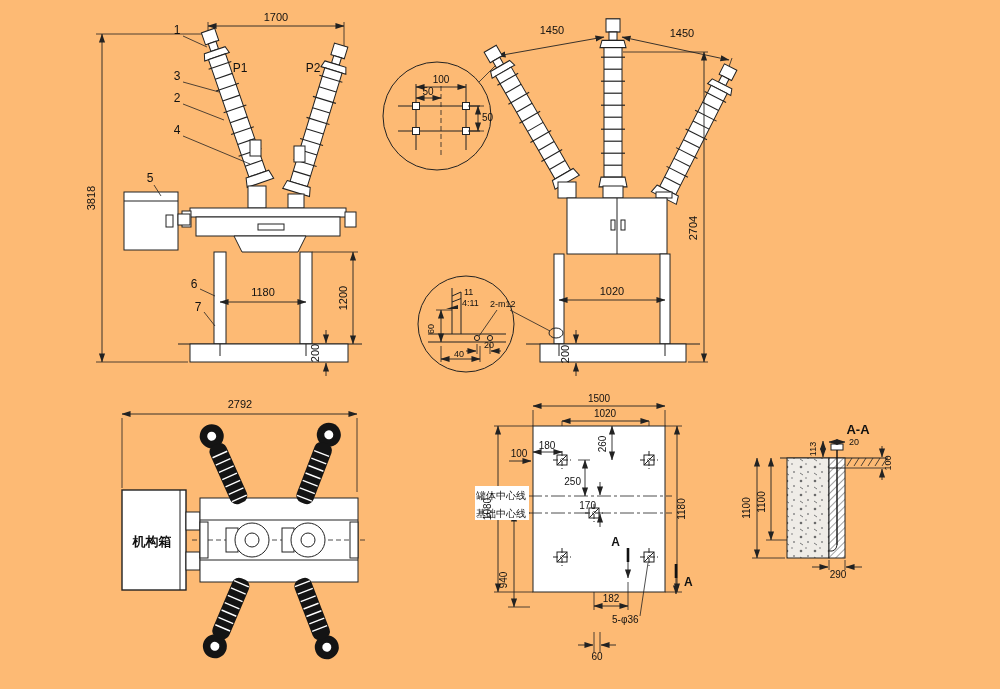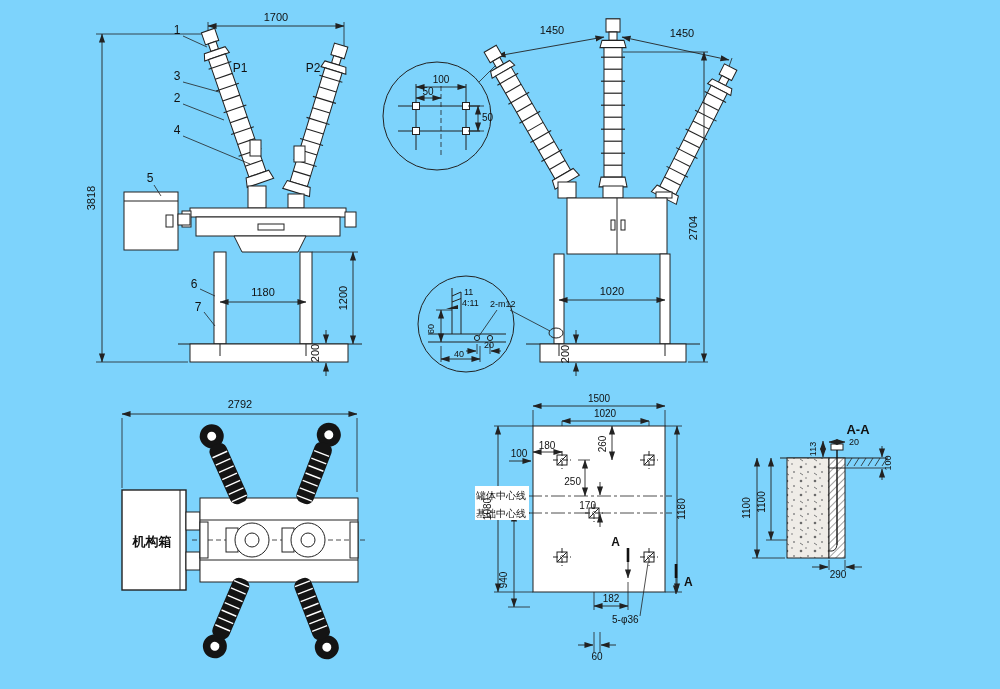--- a/index.html
+++ b/index.html
@@ -1,16 +1,16 @@
 <!DOCTYPE html>
 <html><head>
 <meta charset="utf-8">
 <style>
   html,body { margin:0; padding:0; background:#ffffff; }
-  .frame { position:relative; width:1000px; height:689px; background:#7dd3fc; overflow:hidden; }
+  .frame { position:relative; width:1000px; height:689px; background:#fdba74; overflow:hidden; }
   svg text { font-family:"Liberation Sans","DejaVu Sans",sans-serif; font-size:11px; fill:#111; }
   .t9  { font-size:9px; }
   .t10 { font-size:10px; }
   .t12 { font-size:12px; }
   .t13 { font-size:13px; }
   .b   { font-weight:bold; }
   .mid { text-anchor:middle; }
   .end { text-anchor:end; }
   .s   { stroke:#222; stroke-width:1; fill:none; }
   .sf  { stroke:#222; stroke-width:1; fill:#fff; }

